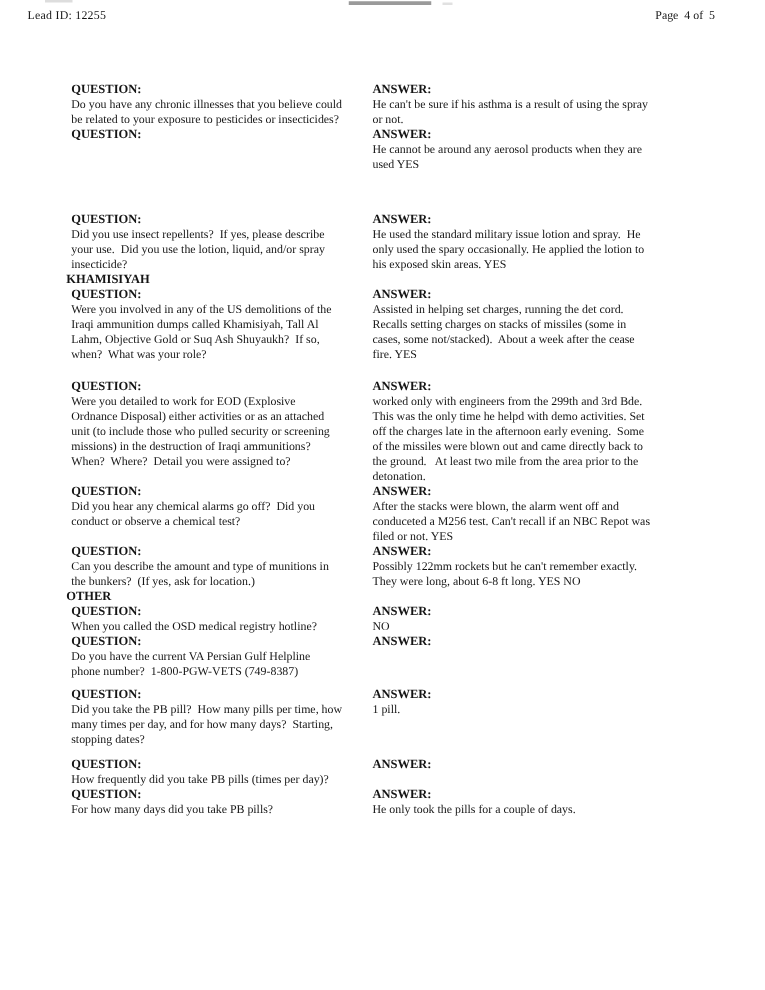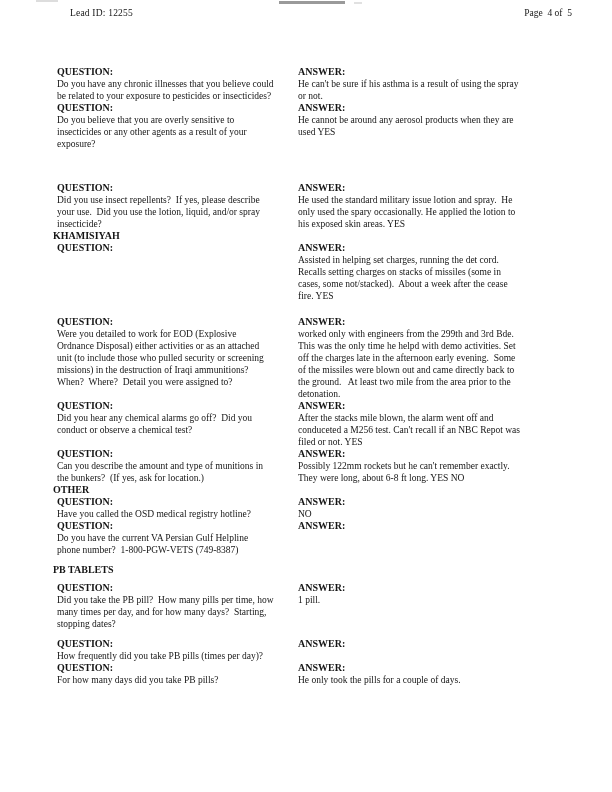--- a/index.html
+++ b/index.html
@@ -6,21 +6,21 @@
   .page {
     position:relative;
     width:612px; height:792px;
     margin:0 auto;
     background:#ffffff;
     font-family:"Liberation Serif", serif;
     color:#151515;
     overflow:hidden;
   }
   .artifact { position:absolute; background:#b3b3b3; }
-  .hdr-left  { position:absolute; top:8px;  left:22px;  font-size:9.5px; letter-spacing:0.2px;margin-left:48px; }
+  .hdr-left  { position:absolute; top:8px;  left:22px;  font-size:9.5px; letter-spacing:0.2px; }
   .hdr-right { position:absolute; top:8px;  right:40px; font-size:9.5px; white-space:pre; }
   .content { position:absolute; top:66px; left:57px; width:500px; }
   .row { display:flex;justify-content:flex-end; }
   .qcell { width:241px; flex:none; }
   .acell { flex:1; }
   .h { font-weight:bold; font-size:10px; line-height:12px; white-space:pre; }
   .t { font-size:9.5px; line-height:12px; white-space:pre; }
   .section-heading {
     font-weight:bold; font-size:10px; line-height:12px;
     margin-left:-4px; white-space:pre;
@@ -53,23 +53,20 @@
       <div class="acell">
         <div class="h">ANSWER:</div>
         <div class="t">He can't be sure if his asthma is a result of using the spray
 or not.</div>
       </div>
     </div>
 
     <div class="row">
       <div class="qcell">
         <div class="h">QUESTION:</div>
-        <div class="t">Do you believe that you are overly sensitive to
-insecticides or any other agents as a result of your
-exposure?</div>
       </div>
       <div class="acell">
         <div class="h">ANSWER:</div>
         <div class="t">He cannot be around any aerosol products when they are
 used YES</div>
       </div>
     </div>
 
     <div class="row mt32">
       <div class="qcell">
@@ -84,20 +81,24 @@
 only used the spary occasionally. He applied the lotion to
 his exposed skin areas. YES</div>
       </div>
     </div>
 
     <div class="section-heading">KHAMISIYAH</div>
 
     <div class="row">
       <div class="qcell">
         <div class="h">QUESTION:</div>
+        <div class="t">Were you involved in any of the US demolitions of the
+Iraqi ammunition dumps called Khamisiyah, Tall Al
+Lahm, Objective Gold or Suq Ash Shuyaukh?  If so,
+when?  What was your role?</div>
       </div>
       <div class="acell">
         <div class="h">ANSWER:</div>
         <div class="t">Assisted in helping set charges, running the det cord.
 Recalls setting charges on stacks of missiles (some in
 cases, some not/stacked).  About a week after the cease
 fire. YES</div>
       </div>
     </div>
 
@@ -122,21 +123,21 @@
     </div>
 
     <div class="row">
       <div class="qcell">
         <div class="h">QUESTION:</div>
         <div class="t">Did you hear any chemical alarms go off?  Did you
 conduct or observe a chemical test?</div>
       </div>
       <div class="acell">
         <div class="h">ANSWER:</div>
-        <div class="t">After the stacks mile blown, the alarm went off and
+        <div class="t">After the stacks were blown, the alarm went off and
 conduceted a M256 test. Can't recall if an NBC Repot was
 filed or not. YES</div>
       </div>
     </div>
 
     <div class="row">
       <div class="qcell">
         <div class="h">QUESTION:</div>
         <div class="t">Can you describe the amount and type of munitions in
 the bunkers?  (If yes, ask for location.)</div>
@@ -146,40 +147,39 @@
         <div class="t">Possibly 122mm rockets but he can't remember exactly.
 They were long, about 6-8 ft long. YES NO</div>
       </div>
     </div>
 
     <div class="section-heading">OTHER</div>
 
     <div class="row">
       <div class="qcell">
         <div class="h">QUESTION:</div>
-        <div class="t">Have you called the OSD medical registry hotline?</div>
+        <div class="t">When you called the OSD medical registry hotline?</div>
       </div>
       <div class="acell">
         <div class="h">ANSWER:</div>
         <div class="t">NO</div>
       </div>
     </div>
 
     <div class="row">
       <div class="qcell">
         <div class="h">QUESTION:</div>
         <div class="t">Do you have the current VA Persian Gulf Helpline
 phone number?  1-800-PGW-VETS (749-8387)</div>
       </div>
       <div class="acell">
         <div class="h">ANSWER:</div>
       </div>
     </div>
 
-    <div class="section-heading mt8">PB TABLETS</div>
 
     <div class="row mt6">
       <div class="qcell">
         <div class="h">QUESTION:</div>
         <div class="t">Did you take the PB pill?  How many pills per time, how
 many times per day, and for how many days?  Starting,
 stopping dates?</div>
       </div>
       <div class="acell">
         <div class="h">ANSWER:</div>

